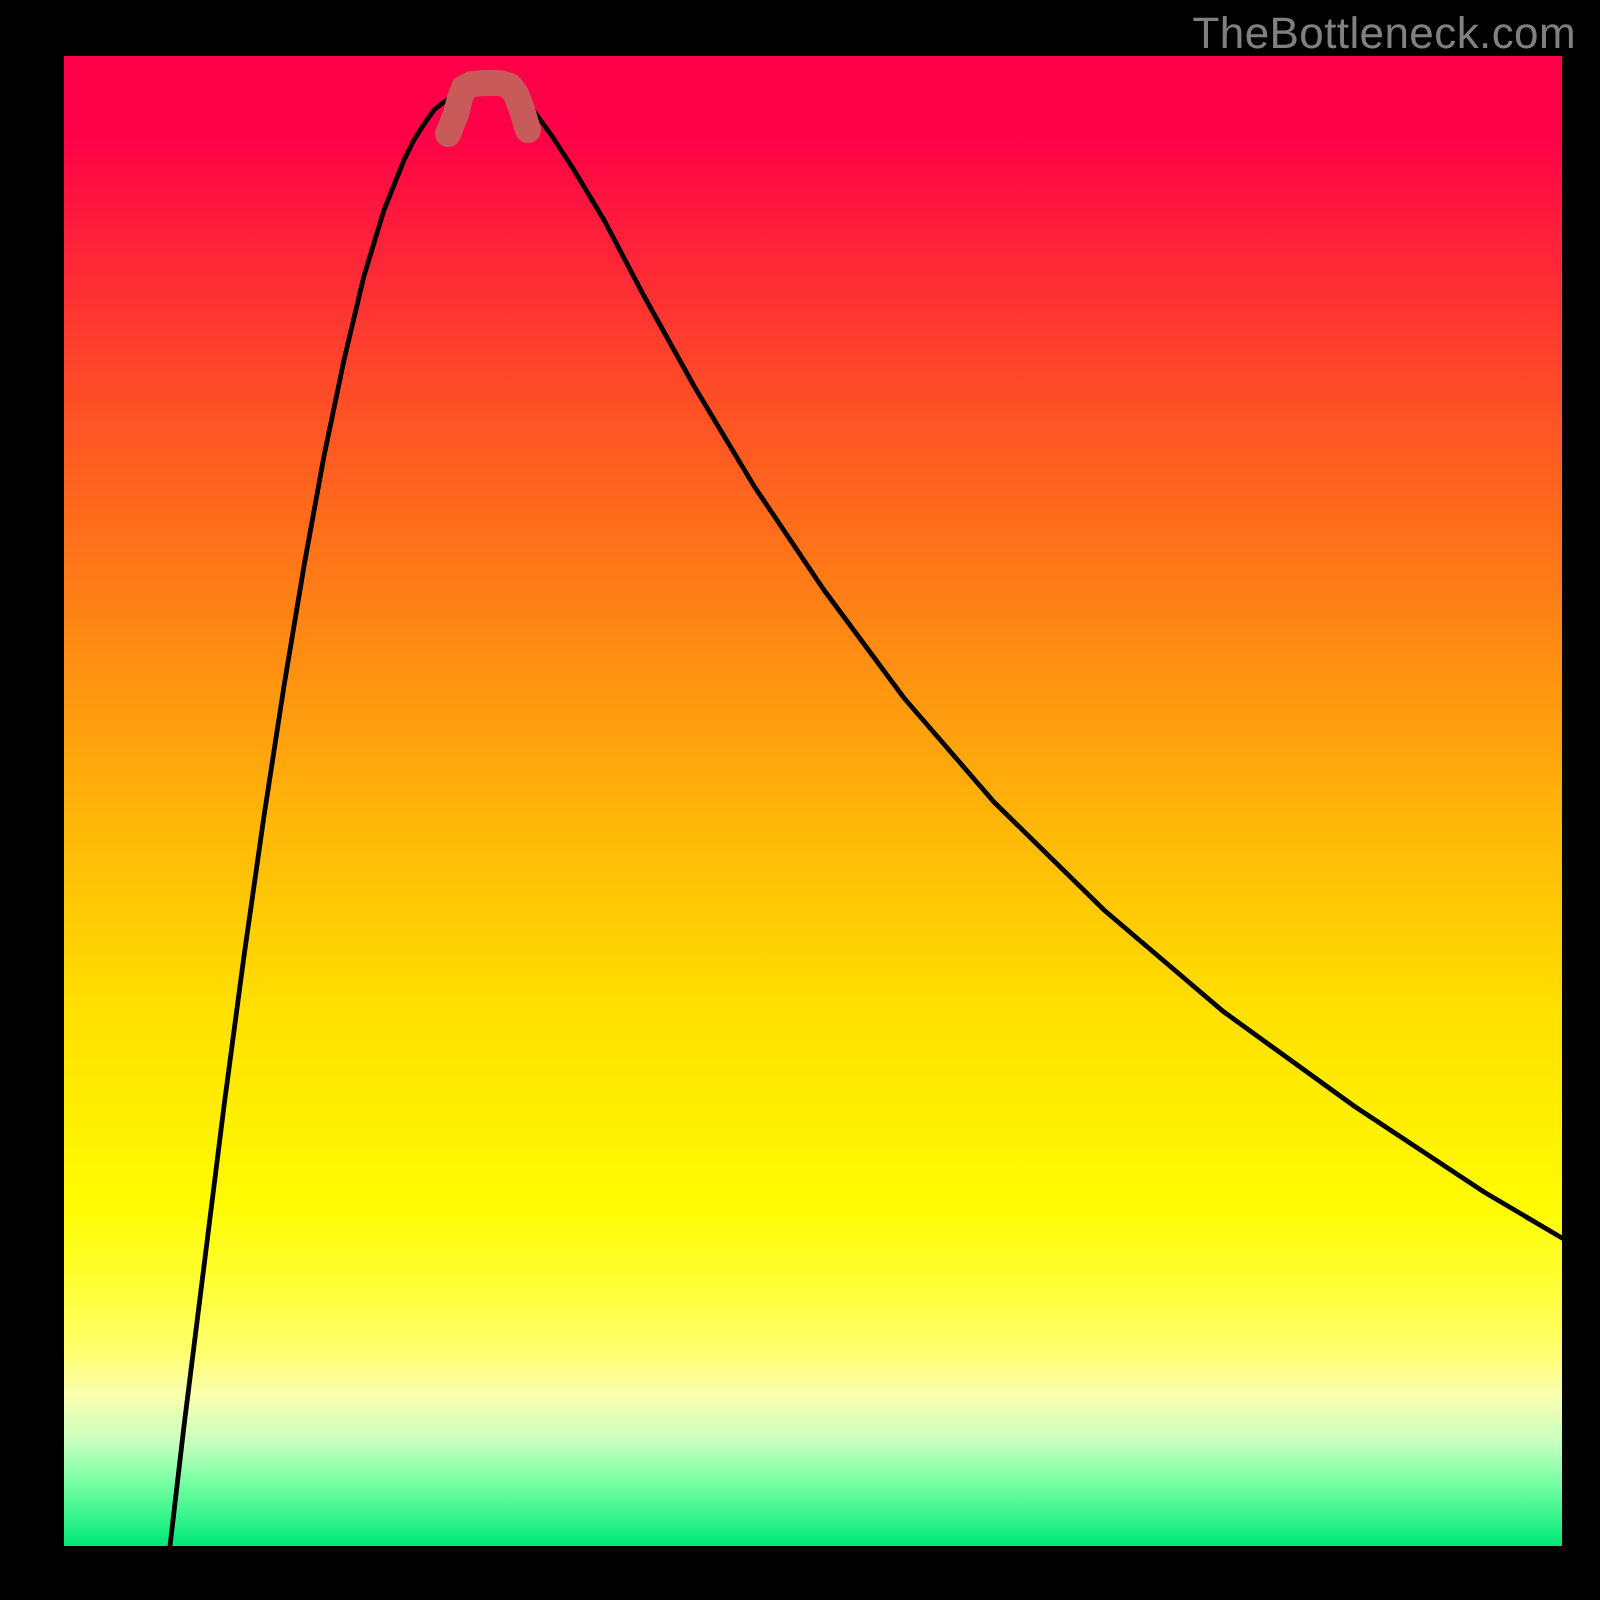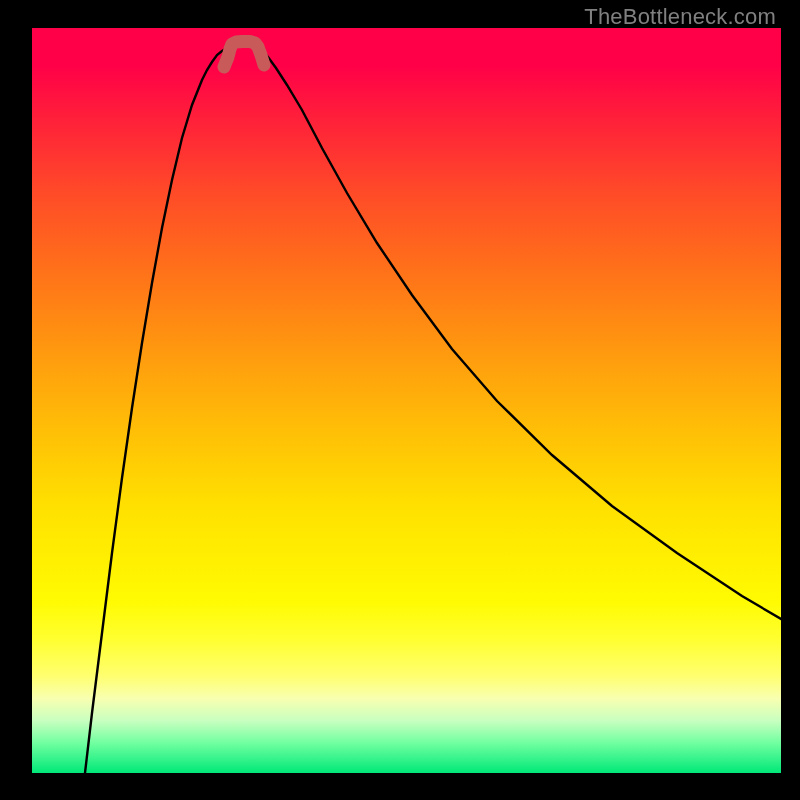--- a/index.html
+++ b/index.html
@@ -40,21 +40,21 @@
   .svg-layer {
     position: absolute;
     inset: 0;
     width: 100%;
     height: 100%;
   }
 
   .watermark {
     position: absolute;
     top: 4px;
-    right: 24px;
+    right: 12px;
     color: #808080;
     font-size: 22px;
     letter-spacing: 0.2px;
   }
 </style>
 </head>
 <body>
 
 <div class="watermark">TheBottleneck.com</div>
 

